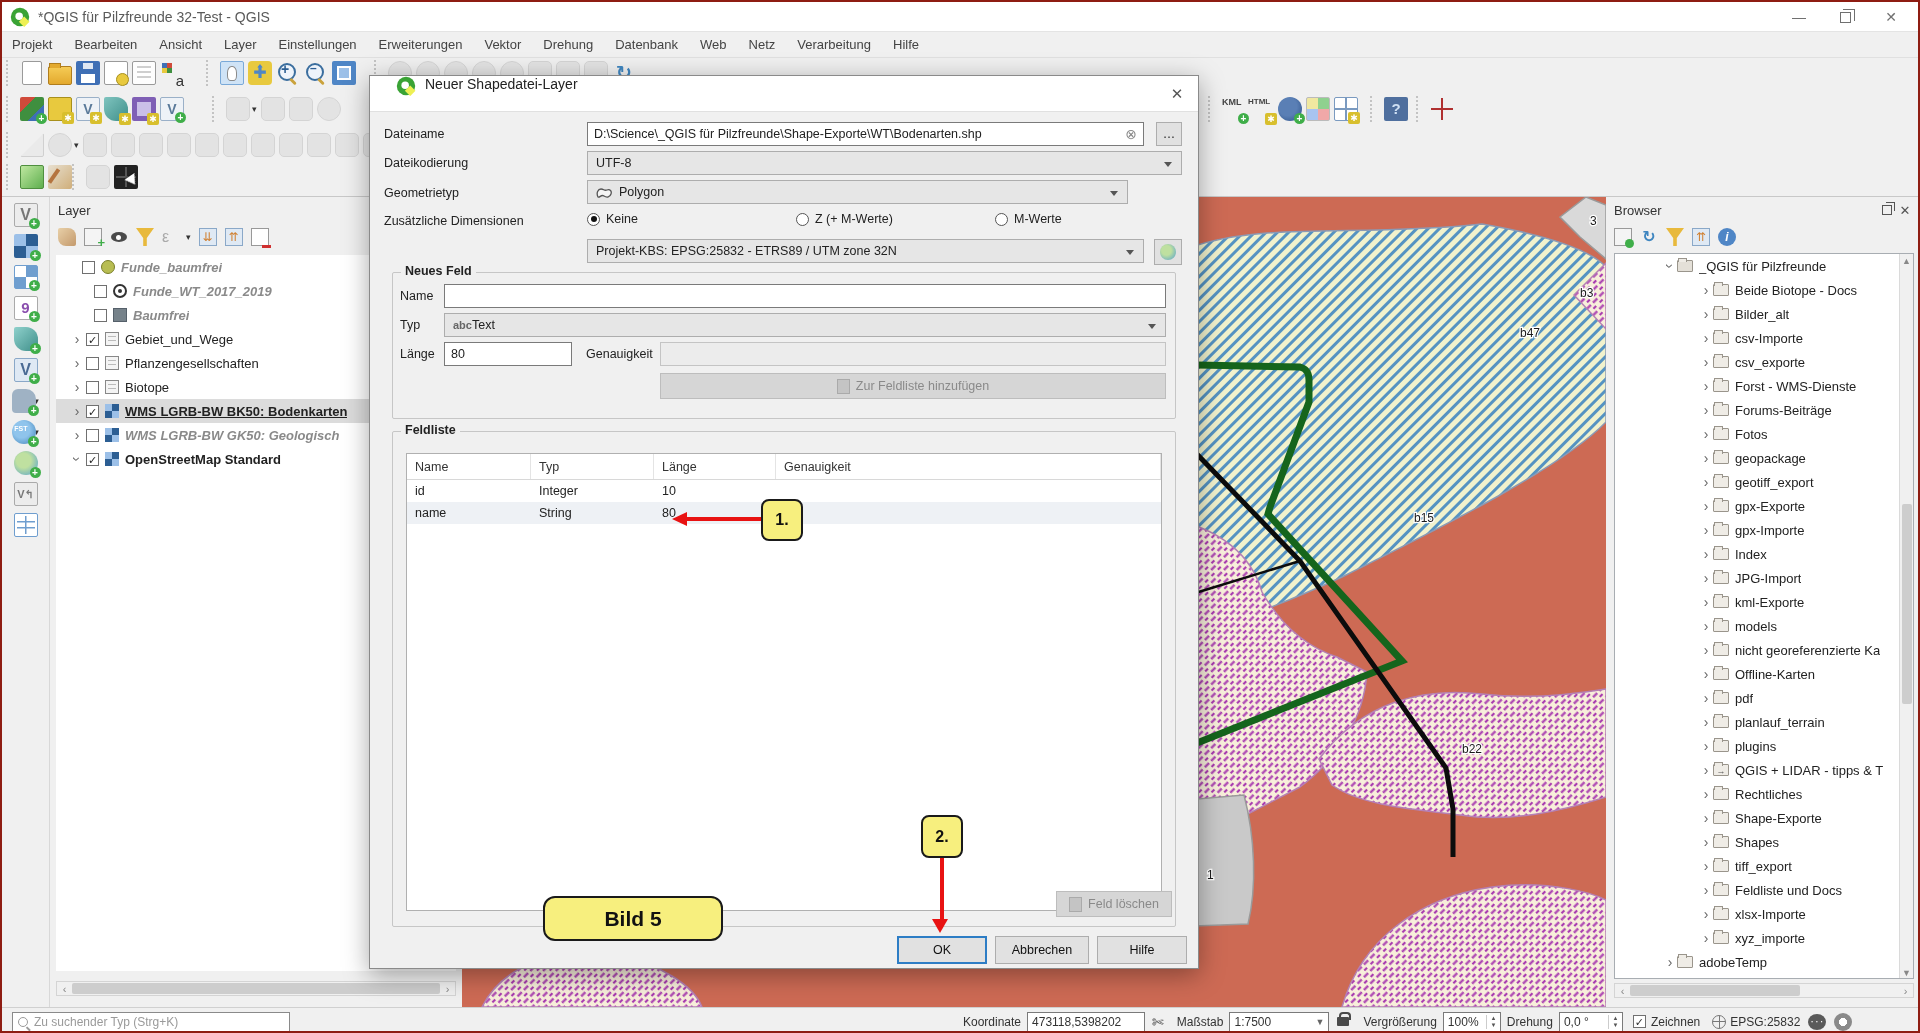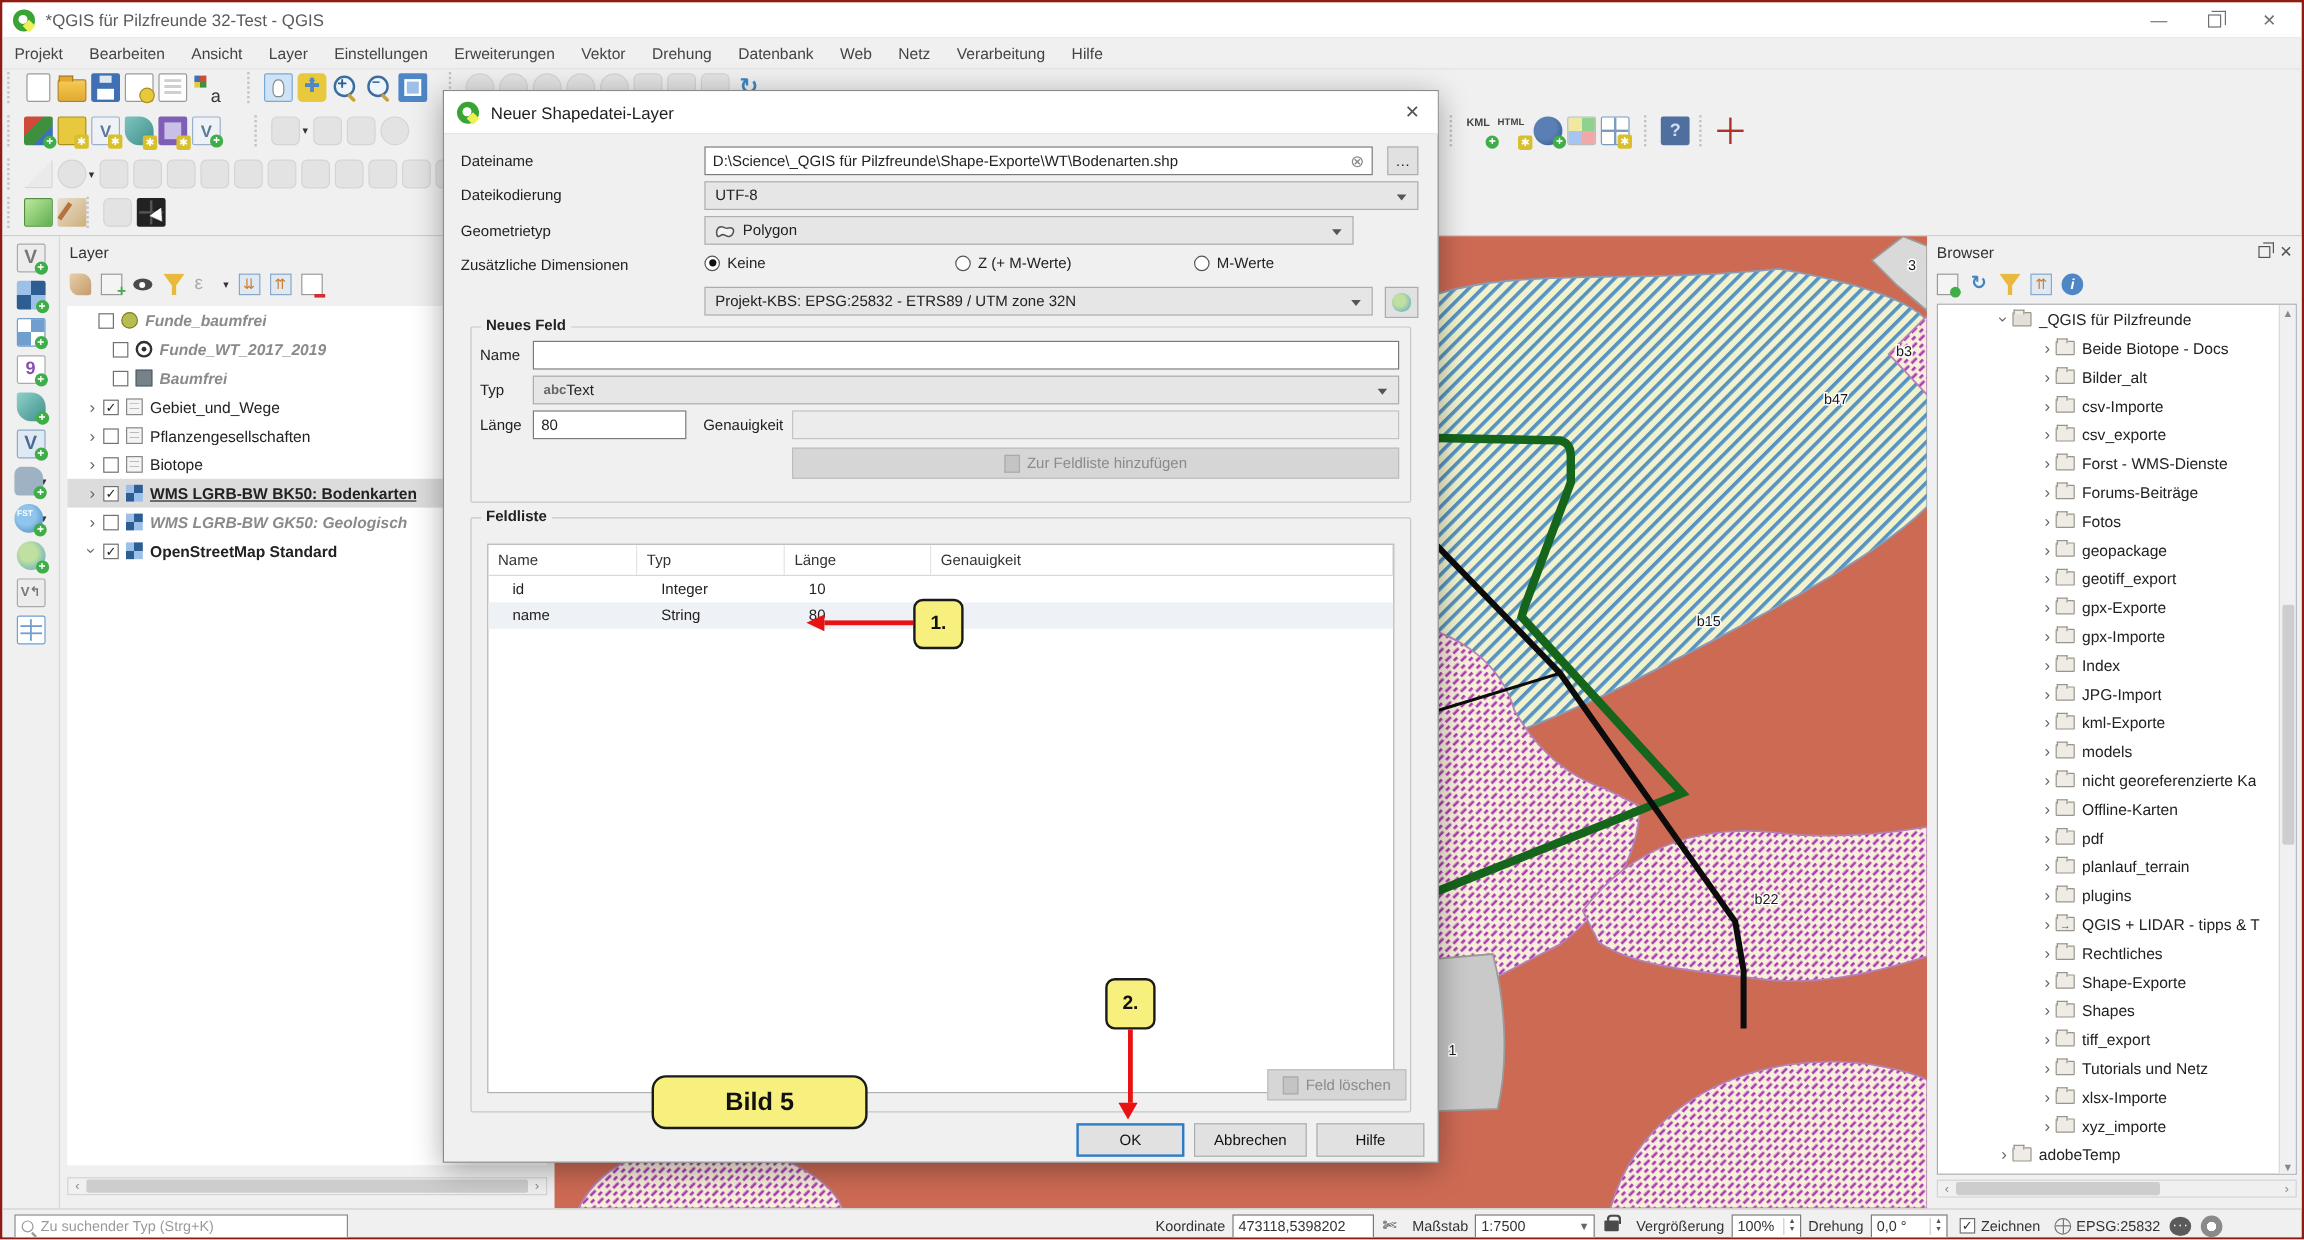--- a/index.html
+++ b/index.html
@@ -195,21 +195,21 @@
   .cbx { width:13px; height:13px; border:1px solid #707070; background:#fff; font-size:11px; line-height:12px; text-align:center; margin-right:5px;}
   .globe2 { width:14px; height:14px; border-radius:50%; border:1.5px solid #777; position:relative; margin-right:4px;}
   .globe2:before{ content:""; position:absolute; left:45%; top:0; width:1.5px; height:100%; background:#777;}
   .globe2:after{ content:""; position:absolute; top:45%; left:0; height:1.5px; width:100%; background:#777;}
   .bubble { width:18px; height:16px; background:#5a5a5a; border-radius:50%; position:relative; margin:0 8px;}
   .bubble:before{ content:"···"; position:absolute; inset:0; color:#fff; text-align:center; line-height:14px; font-size:11px; letter-spacing:1px;}
   .qmini { width:18px; height:18px; border-radius:50%; background:radial-gradient(circle at 50% 50%, #fff 0 30%, #8a8a8a 32% 100%); position:relative;}
 
   
   .dialog { position:absolute; left:367px; top:73px; width:830px; height:894px; background:#f0f0f0; border:1px solid #8a8a8a; box-shadow:0 6px 24px rgba(0,0,0,.35); z-index:10; font-size:12.5px; color:#222;}
-  .dlg-title { height:36px; background:#fff; display:flex; align-items:center; padding:0 10px; border-bottom:1px solid #e0e0e0;}
+  .dlg-title { height:36px; background:#fff; display:flex; align-items:flex-start; padding:0 26px; border-bottom:1px solid #e0e0e0;}
   .dlg-title .qlogo { width:20px; height:20px; margin-right:9px;}
   .dlg-title .txt { font-size:14px; color:#222;}
   .dlg-close { position:absolute; right:8px; top:6px; width:26px; height:24px; text-align:center; line-height:24px; color:#555; font-size:15px;}
   .frow { position:absolute; display:flex; align-items:center; }
   .flabel { position:absolute; left:14px; }
   .tfield { position:absolute; background:#fff; border:1px solid #7a7a7a; height:24px; display:flex; align-items:center; padding:0 6px; overflow:hidden; white-space:nowrap;}
   .combo { position:absolute; background:#e6e6e6; border:1px solid #adadad; height:24px; display:flex; align-items:center; padding:0 8px; }
   .combo:after{ content:""; position:absolute; right:9px; top:10px; border:4px solid transparent; border-top:5px solid #555;}
   .clearx { margin-left:auto; color:#8a8a8a; font-size:14px; }
   .dots-btn { position:absolute; width:26px; height:24px; background:#e1e1e1; border:1px solid #adadad; text-align:center; line-height:22px; }
@@ -218,21 +218,21 @@
   .kbsbtn { position:absolute; width:28px; height:26px; background:#e1e1e1; border:1px solid #adadad; display:flex; align-items:center; justify-content:center;}
   .kbsbtn .g { width:16px; height:16px; border-radius:50%; background:radial-gradient(circle at 40% 40%, #bfe0a0 0 35%, #4f9fd0 100%);}
   .grp { position:absolute; border:1px solid #c6c6c6; border-radius:2px;}
   .grp > .glabel { position:absolute; top:-9px; left:8px; background:#f0f0f0; padding:0 4px; font-weight:bold;}
   .dis-btn { position:absolute; background:#d6d6d6; border:1px solid #bdbdbd; color:#8a8a8a; display:flex; align-items:center; justify-content:center; gap:6px;}
   .dis-btn .ic { width:13px; height:15px; background:#c4c4c4; border:1px solid #aaa; position:relative;}
   .abc { color:#666; font-size:11px; font-weight:bold; margin-right:0;}
   .ftable { position:absolute; background:#fff; border:1px solid #b0b0b0; }
   .ftable .hdr { display:flex; height:26px; align-items:center; border-bottom:1px solid #d8d8d8; color:#333;}
   .ftable .hdr div { border-right:1px solid #e4e4e4; height:100%; display:flex; align-items:center; padding-left:8px;}
-  .ftable .r { display:flex; height:22px; align-items:center;padding-left:12px; }
+  .ftable .r { display:flex; height:22px; align-items:center; }
   .ftable .r div { padding-left:8px; }
   .c1{ width:124px; flex:none;} .c2{ width:123px; flex:none;} .c3{ width:122px; flex:none;} .c4{ flex:1;}
   .rowhl { background:#eef1f5; }
   .btn { position:absolute; height:28px; background:#e1e1e1; border:1px solid #adadad; display:flex; align-items:center; justify-content:center; font-size:12.5px; color:#111;}
   .btn.focus { border:2px solid #2d7dc5; }
 
   
   .ann { position:absolute; z-index:30; background:#f7ef7e; border:2px solid #1a1a1a; border-radius:8px; display:flex; align-items:center; justify-content:center; font-weight:bold; color:#111; }
   .arrow-shaft { position:absolute; z-index:29; background:#e81212; }
   .arrow-head { position:absolute; z-index:29; width:0; height:0; }
@@ -646,21 +646,21 @@
           <span class="llabel">Shapes</span>
         </div>
       <div class="trow2" style="padding-left:84px;">
           <span class="chev">›</span>
           <span class="fold"></span>
           <span class="llabel">tiff_export</span>
         </div>
       <div class="trow2" style="padding-left:84px;">
           <span class="chev">›</span>
           <span class="fold"></span>
-          <span class="llabel">Tutorials und Netz</span>
+          <span class="llabel">Feldliste und Docs</span>
         </div>
       <div class="trow2" style="padding-left:84px;">
           <span class="chev">›</span>
           <span class="fold"></span>
           <span class="llabel">xlsx-Importe</span>
         </div>
       <div class="trow2" style="padding-left:84px;">
           <span class="chev">›</span>
           <span class="fold"></span>
           <span class="llabel">xyz_importe</span>

